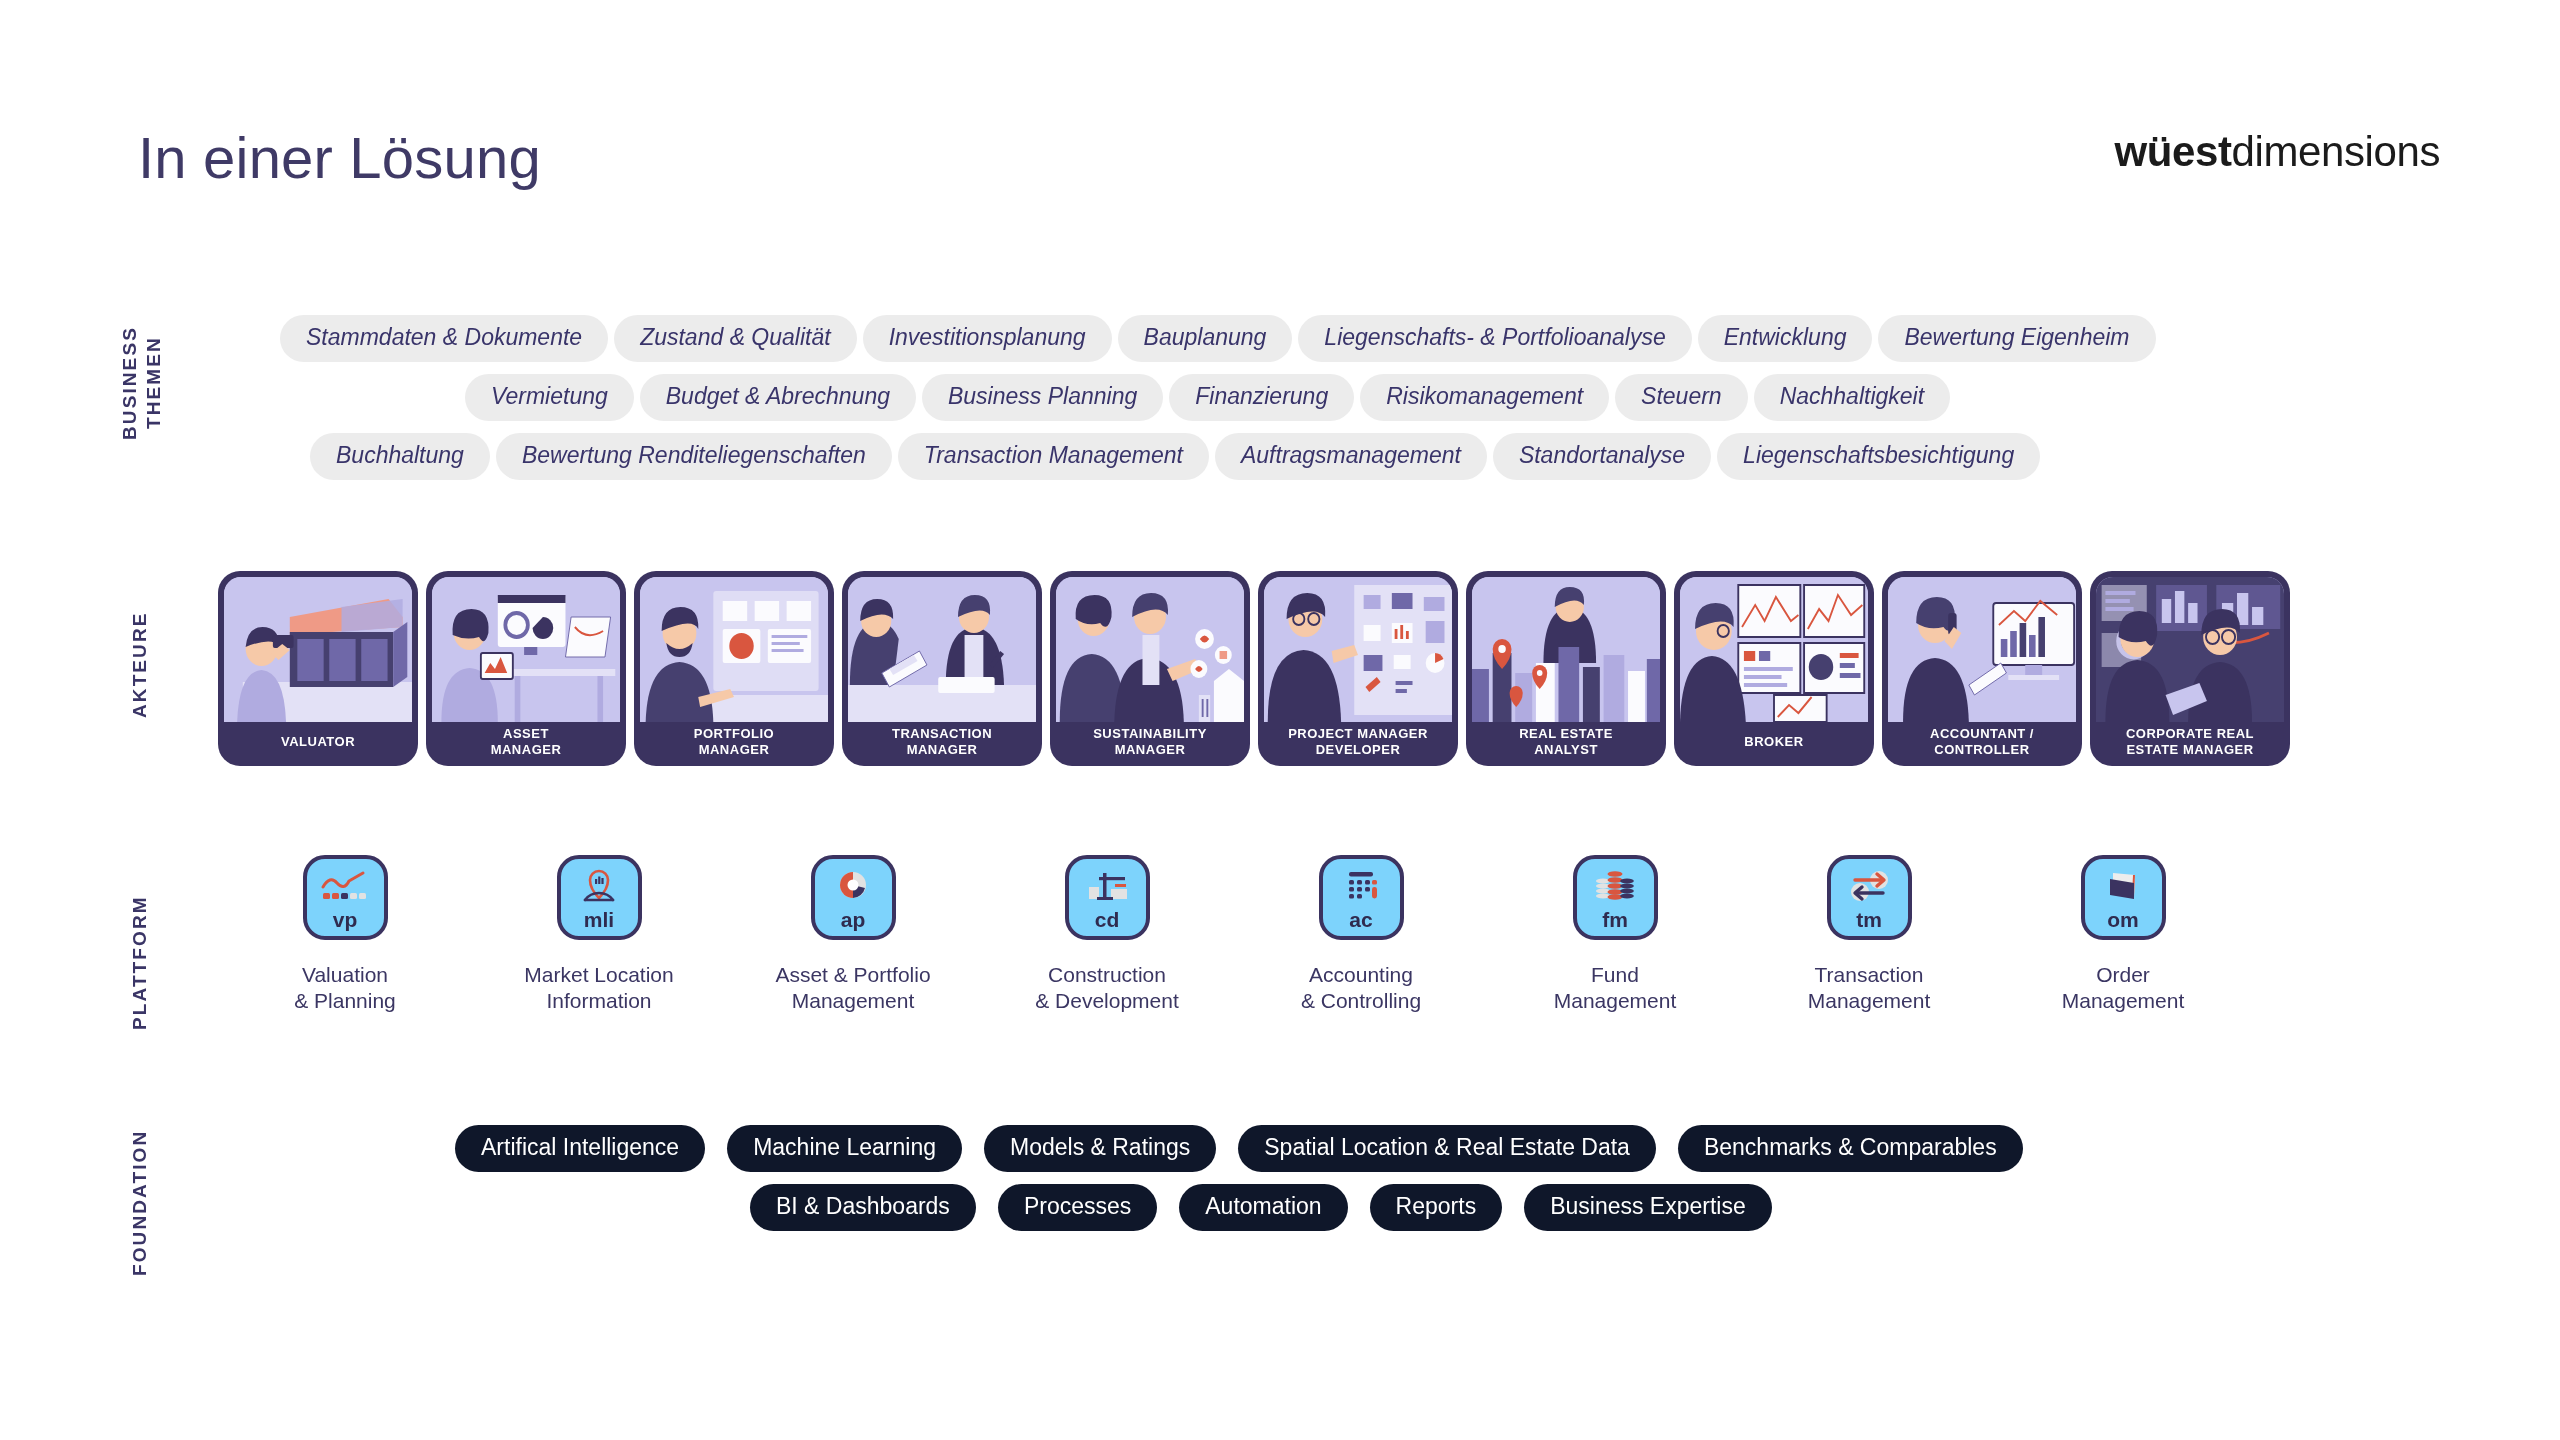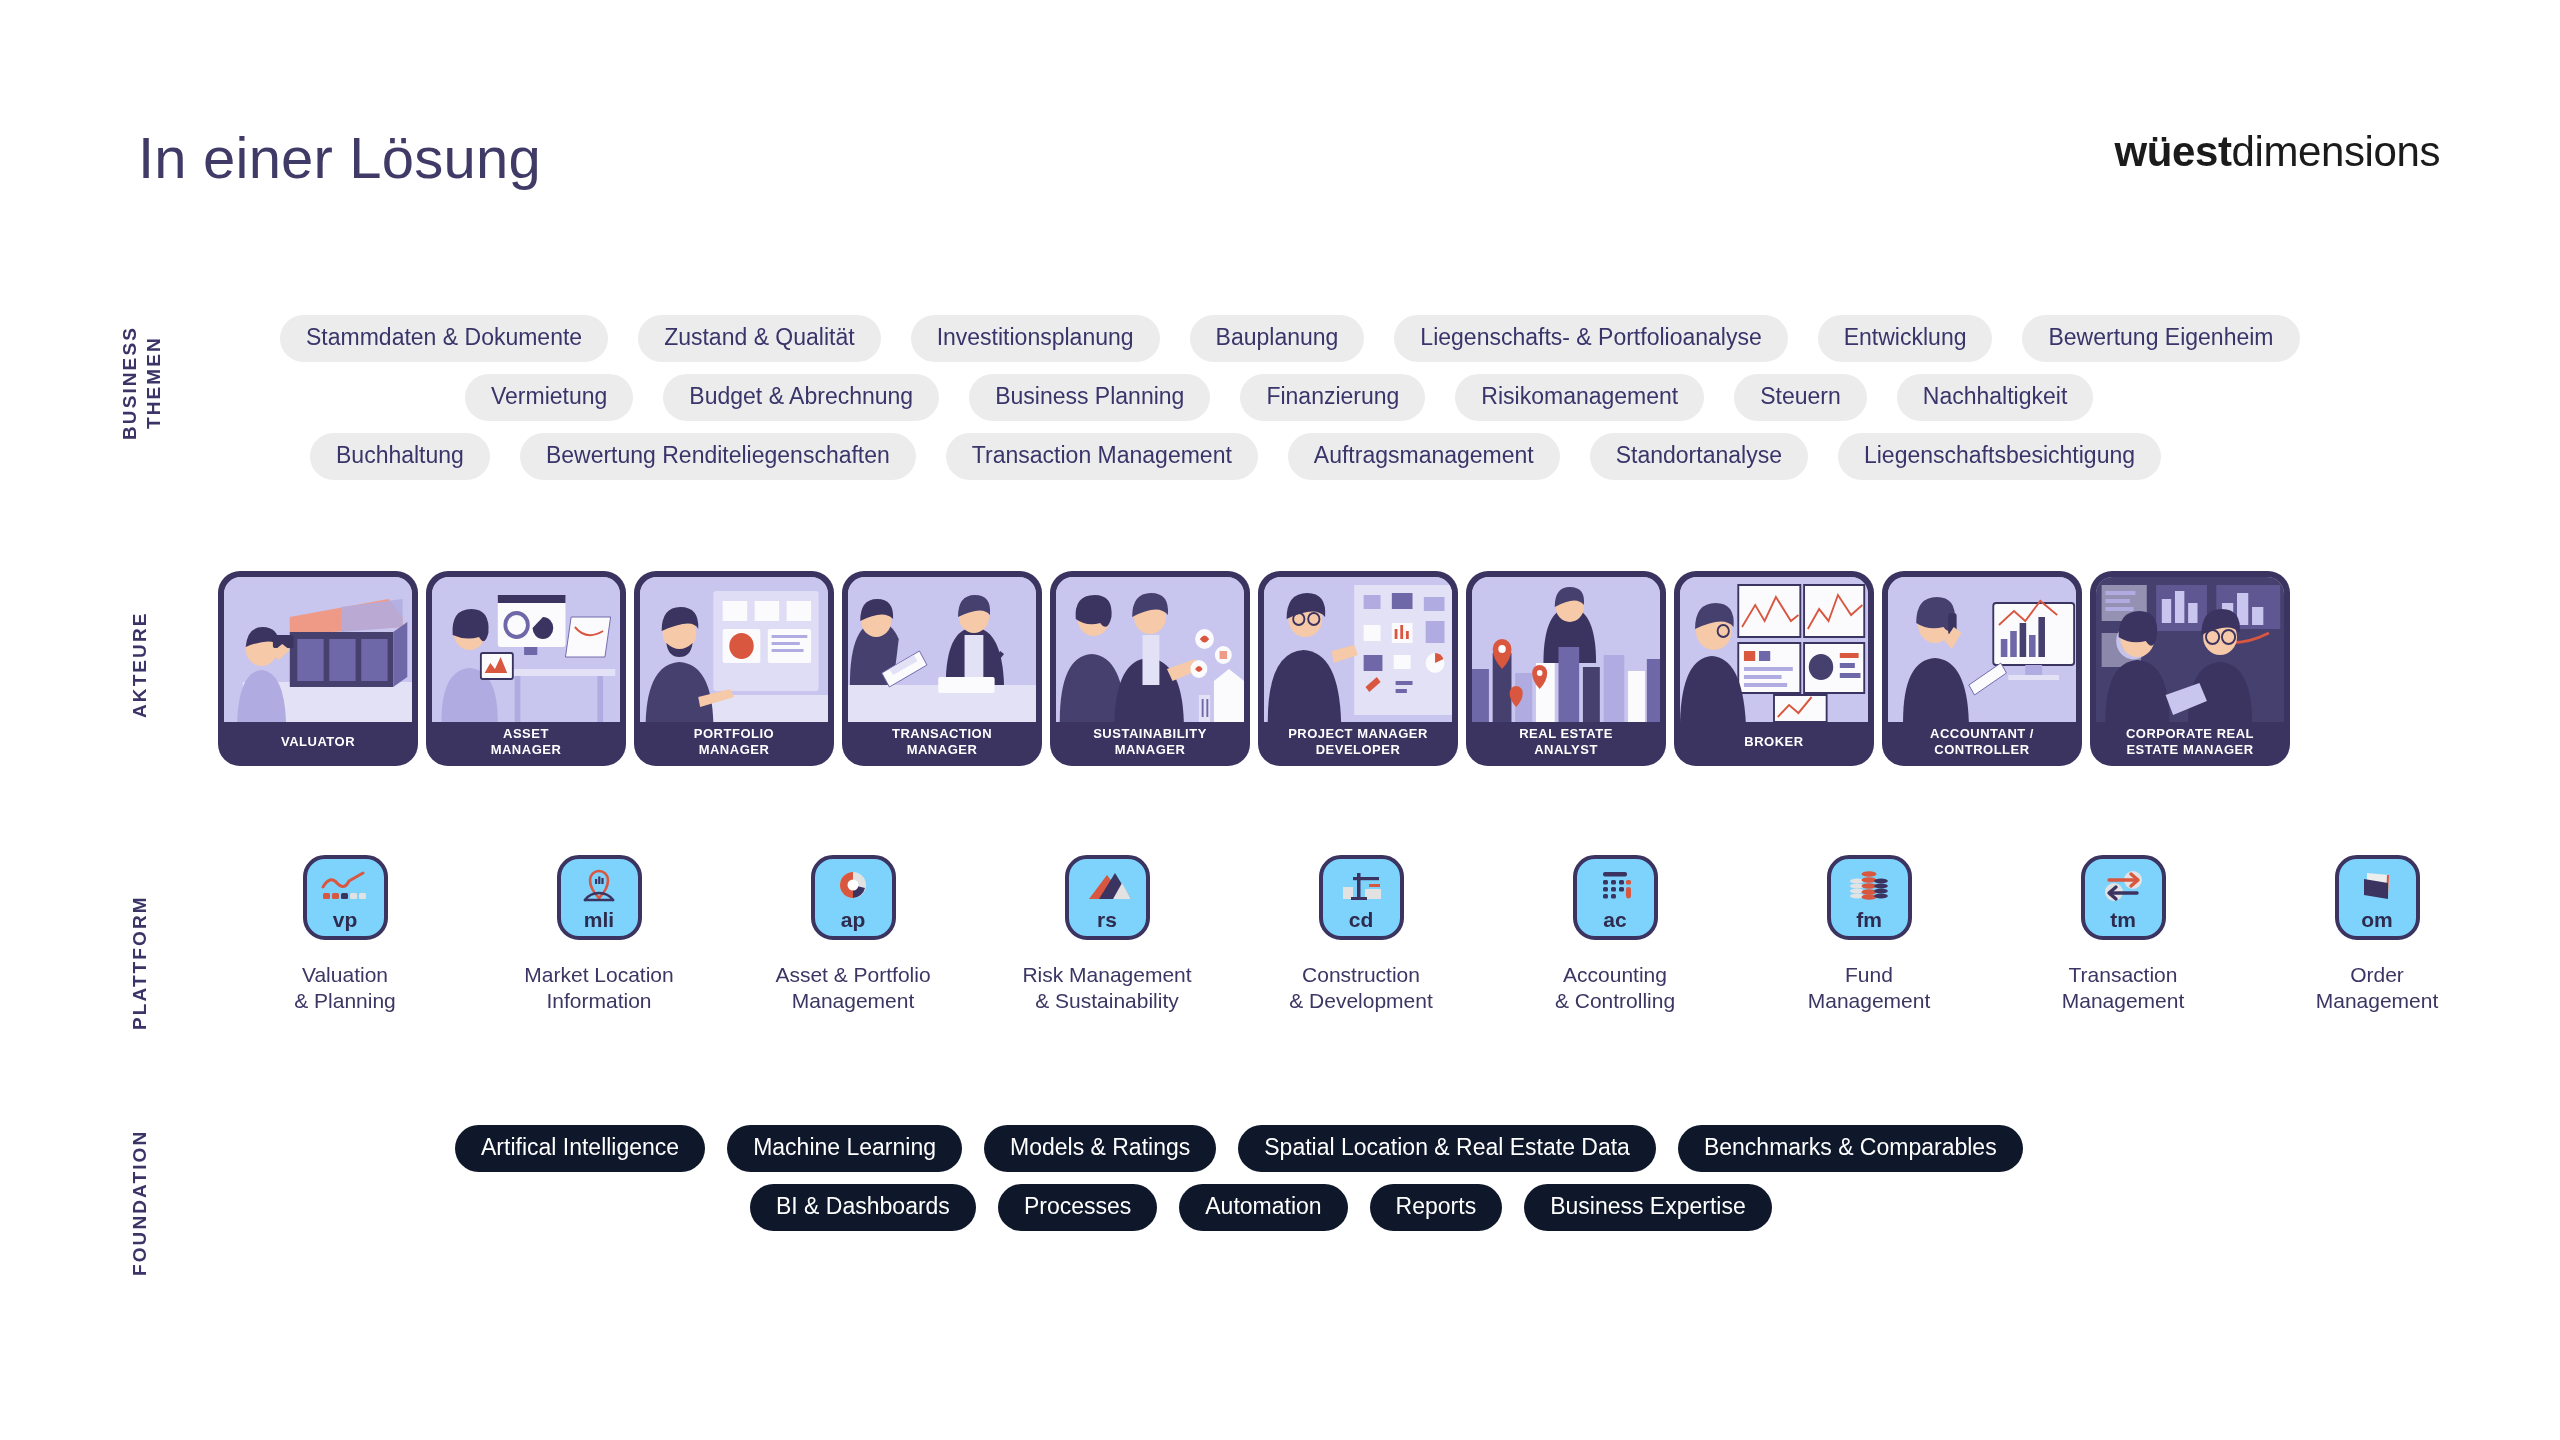--- a/index.html
+++ b/index.html
@@ -32,21 +32,21 @@
     color:#3a3566;
     writing-mode:vertical-rl;
     transform:rotate(180deg);
     text-align:center;
     line-height:1.25;
     white-space:pre-line;
   }
 
   
   #business-section{position:absolute;left:280px;top:315px;width:2230px;}
-  .theme-row{display:flex;flex-wrap:nowrap;gap:30px;margin-bottom:12px;}
+  .theme-row{display:flex;flex-wrap:nowrap;gap:6px;margin-bottom:12px;font-style:italic;}
   .theme-row.r1{padding-left:0px;}
   .theme-row.r2{padding-left:185px;align-items:center;}
   .theme-row.r3{padding-left:30px;}
   .pill-light{
     background:#ececec;color:#39346a;
     border-radius:26px;
     padding:11px 26px 13px 26px;
     font-size:23px;line-height:1;white-space:nowrap;
   }
 
@@ -435,34 +435,20 @@
         </span>
         <div class="plat-abbr">ap</div>
       </div>
       <div class="plat-caption">Asset &amp; Portfolio
 Management</div>
     </div>
     <div class="plat-item">
       <div class="plat-tile">
         <span>
           <svg class="plat-glyph" viewBox="0 0 52 40">
-            <polygon points="26,8 44,32 8,32" fill="#d9563f"></polygon>
-        <polygon points="34,6 50,32 18,32" fill="#3b3360"></polygon>
-        <polygon points="41,16 50,32 32,32" fill="#e2e2e2"></polygon>
-          </svg>
-        </span>
-        <div class="plat-abbr">rs</div>
-      </div>
-      <div class="plat-caption">Risk Management
-&amp; Sustainability</div>
-    </div>
-    <div class="plat-item">
-      <div class="plat-tile">
-        <span>
-          <svg class="plat-glyph" viewBox="0 0 52 40">
             <rect x="8" y="20" width="10" height="12" fill="#e2e2e2"></rect>
             <rect x="30" y="22" width="16" height="10" fill="#e2e2e2"></rect>
         <rect x="22" y="6" width="3.5" height="26" fill="#3b3360"></rect>
         <rect x="18" y="10" width="26" height="3.2" fill="#3b3360"></rect>
         <rect x="16" y="30" width="16" height="3" fill="#3b3360"></rect>
         <rect x="34" y="17" width="11" height="3" fill="#d9563f"></rect>
           </svg>
         </span>
         <div class="plat-abbr">cd</div>
       </div>

